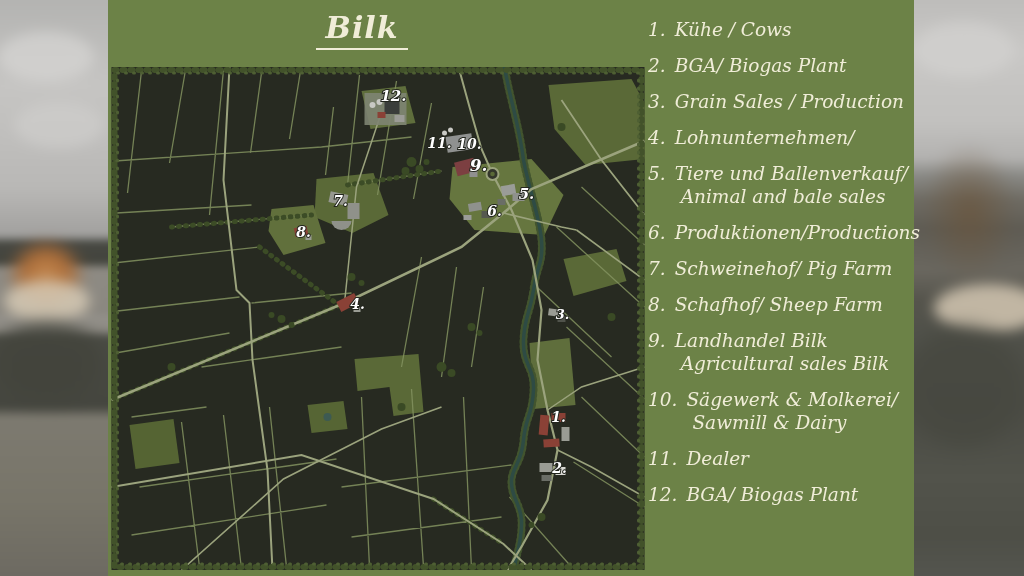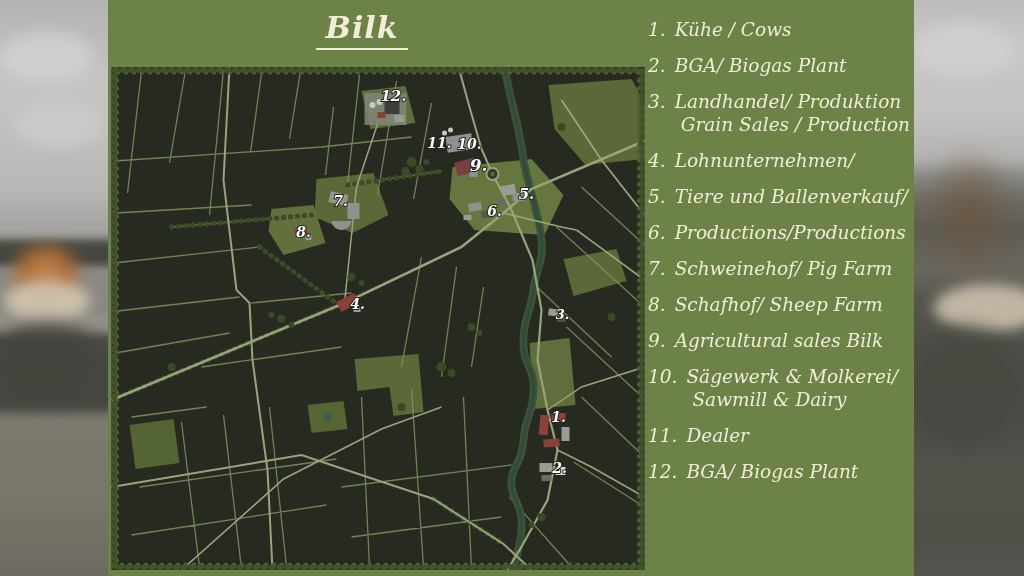--- a/index.html
+++ b/index.html
@@ -250,57 +250,58 @@
         </li>
         <li class="legend-item">
           <span class="legend-num">2.</span>
           <span class="legend-lines">
             <div>BGA/ Biogas Plant</div>
           </span>
         </li>
         <li class="legend-item">
           <span class="legend-num">3.</span>
           <span class="legend-lines">
-            <div>Landhandel/ Produktion</div>
             <div>Grain Sales / Production</div>
           </span>
         </li>
         <li class="legend-item">
           <span class="legend-num">4.</span>
           <span class="legend-lines">
             <div>Lohnunternehmen/</div>
           </span>
         </li>
         <li class="legend-item">
           <span class="legend-num">5.</span>
           <span class="legend-lines">
             <div>Tiere und Ballenverkauf/</div>
+            <div>Animal and bale sales</div>
           </span>
         </li>
         <li class="legend-item">
           <span class="legend-num">6.</span>
           <span class="legend-lines">
-            <div>Productions/Productions</div>
+            <div>Produktionen/Productions</div>
           </span>
         </li>
         <li class="legend-item">
           <span class="legend-num">7.</span>
           <span class="legend-lines">
             <div>Schweinehof/ Pig Farm</div>
           </span>
         </li>
         <li class="legend-item">
           <span class="legend-num">8.</span>
           <span class="legend-lines">
             <div>Schafhof/ Sheep Farm</div>
           </span>
         </li>
         <li class="legend-item">
           <span class="legend-num">9.</span>
           <span class="legend-lines">
+            <div>Landhandel Bilk</div>
             <div>Agricultural sales Bilk</div>
           </span>
         </li>
         <li class="legend-item">
           <span class="legend-num">10.</span>
           <span class="legend-lines">
             <div>Sägewerk &amp; Molkerei/</div>
             <div>Sawmill &amp; Dairy</div>
           </span>
         </li>

